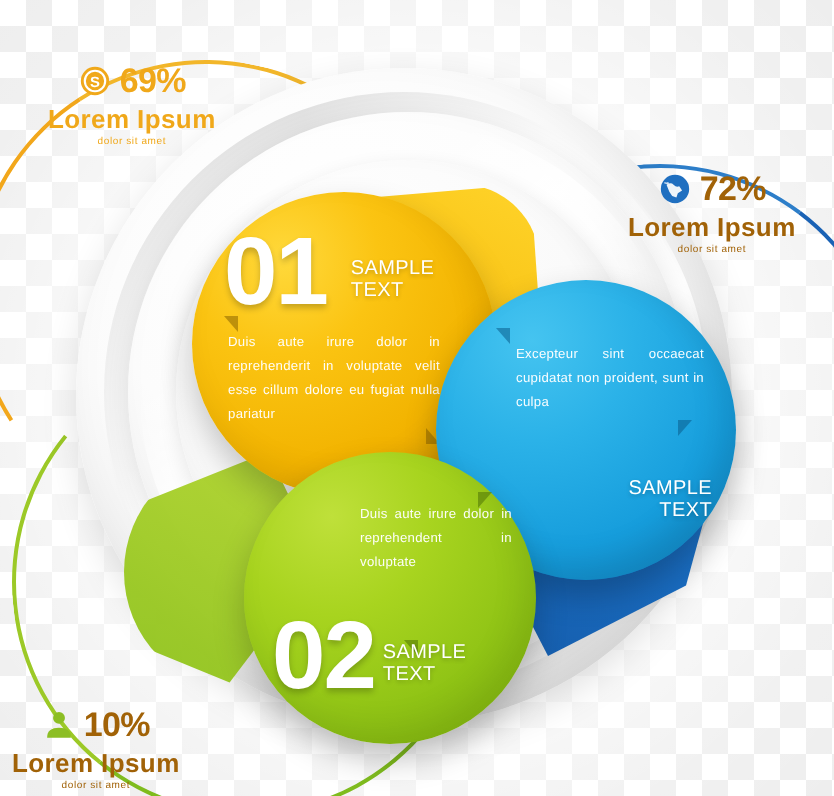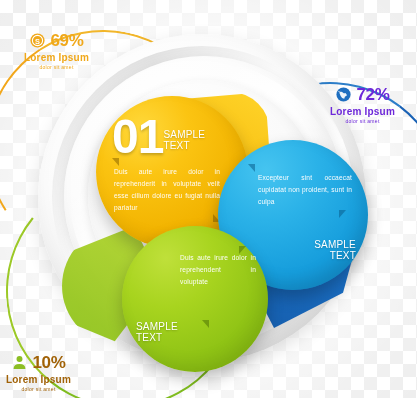--- a/index.html
+++ b/index.html
@@ -140,21 +140,21 @@
     font-weight:400;font-size:10px;line-height:1.08;letter-spacing:.2px;
     text-shadow:0 1px 2px rgba(0,0,0,.22);
   }
   .body-txt{
     font-size:6.6px;line-height:1.82;letter-spacing:.15px;
     text-align:justify;color:#ffffff;opacity:.97;
   }
   .tri{position:absolute;width:0;height:0;opacity:.55;}
 
   
-  .s01-head{position:absolute;left:16px;top:20px;display:flex;align-items:flex-start;gap:0;}
+  .s01-head{position:absolute;left:16px;top:20px;display:flex;align-items:flex-start;gap:12px;}
   .s01-head .sample{margin-top:14px;text-align:left;}
   .s01-body{position:absolute;left:18px;top:70px;width:106px;}
   .s01-tri-a{left:16px;top:62px;border-left:7px solid transparent;border-top:8px solid #8a6400;}
   .s01-tri-b{right:28px;bottom:26px;border-right:7px solid transparent;border-bottom:8px solid #8a6400;}
 
   
   .s03-body{position:absolute;right:16px;top:32px;width:94px;}
   .s03-head{position:absolute;right:12px;bottom:20px;display:flex;align-items:flex-end;gap:5px;}
   .s03-head .sample{margin-bottom:8px;text-align:right;}
   .s03-tri-a{left:30px;top:24px;border-left:7px solid transparent;border-top:8px solid #0a5d8c;}
@@ -164,26 +164,26 @@
   .s02-body{position:absolute;right:12px;top:26px;width:76px;}
   .s02-head{position:absolute;left:14px;bottom:22px;display:flex;align-items:flex-end;gap:4px;}
   .s02-head .sample{margin-bottom:6px;text-align:left;}
   .s02-tri-a{right:22px;top:20px;border-right:7px solid transparent;border-top:8px solid #4e7206;}
   .s02-tri-b{left:80px;bottom:44px;border-left:7px solid transparent;border-top:8px solid #4e7206;}
 
   
   .stat{position:absolute;text-align:center;}
   .stat-row{display:flex;align-items:center;justify-content:center;gap:4px;}
   .stat-pct{font-weight:700;font-size:17px;line-height:1;letter-spacing:-.3px;}
-  .stat-t1{font-size:10px;font-weight:700;margin-top:3px;letter-spacing:.2px;}
+  .stat-t1{font-size:13px;font-weight:700;margin-top:3px;letter-spacing:.2px;}
   .stat-t2{font-size:5px;margin-top:1px;letter-spacing:.3px;}
   .ico{width:17px;height:17px;display:block;}
 
   .stat-money{left:24px;top:32px;color:#f0a81a;}
-  .stat-globe{left:330px;top:86px;color:#6d28d9;}
+  .stat-globe{left:314px;top:86px;color:#a16207;}
   .stat-user{left:6px;top:354px;color:#a16207;}
 </style>
 </head>
 <body>
 
 <div id="stage">
 
   <div class="checker"></div>
   <div class="checker-fade"></div>
 
@@ -226,20 +226,21 @@
         <span>TEXT</span>
       </span>
     </div>
   </div>
 
   <div class="step step-02">
     <div class="tri s02-tri-a"></div>
     <div class="tri s02-tri-b"></div>
     <div class="body-txt s02-body">Duis aute irure dolor in reprehendent in voluptate</div>
     <div class="s02-head">
+      <span class="num">02</span>
       <span class="sample">
         <span>SAMPLE</span><br>
         <span>TEXT</span>
       </span>
     </div>
   </div>
 
   <div class="stat stat-money">
     <div class="stat-row">
       <svg class="ico" viewBox="0 0 24 24">

